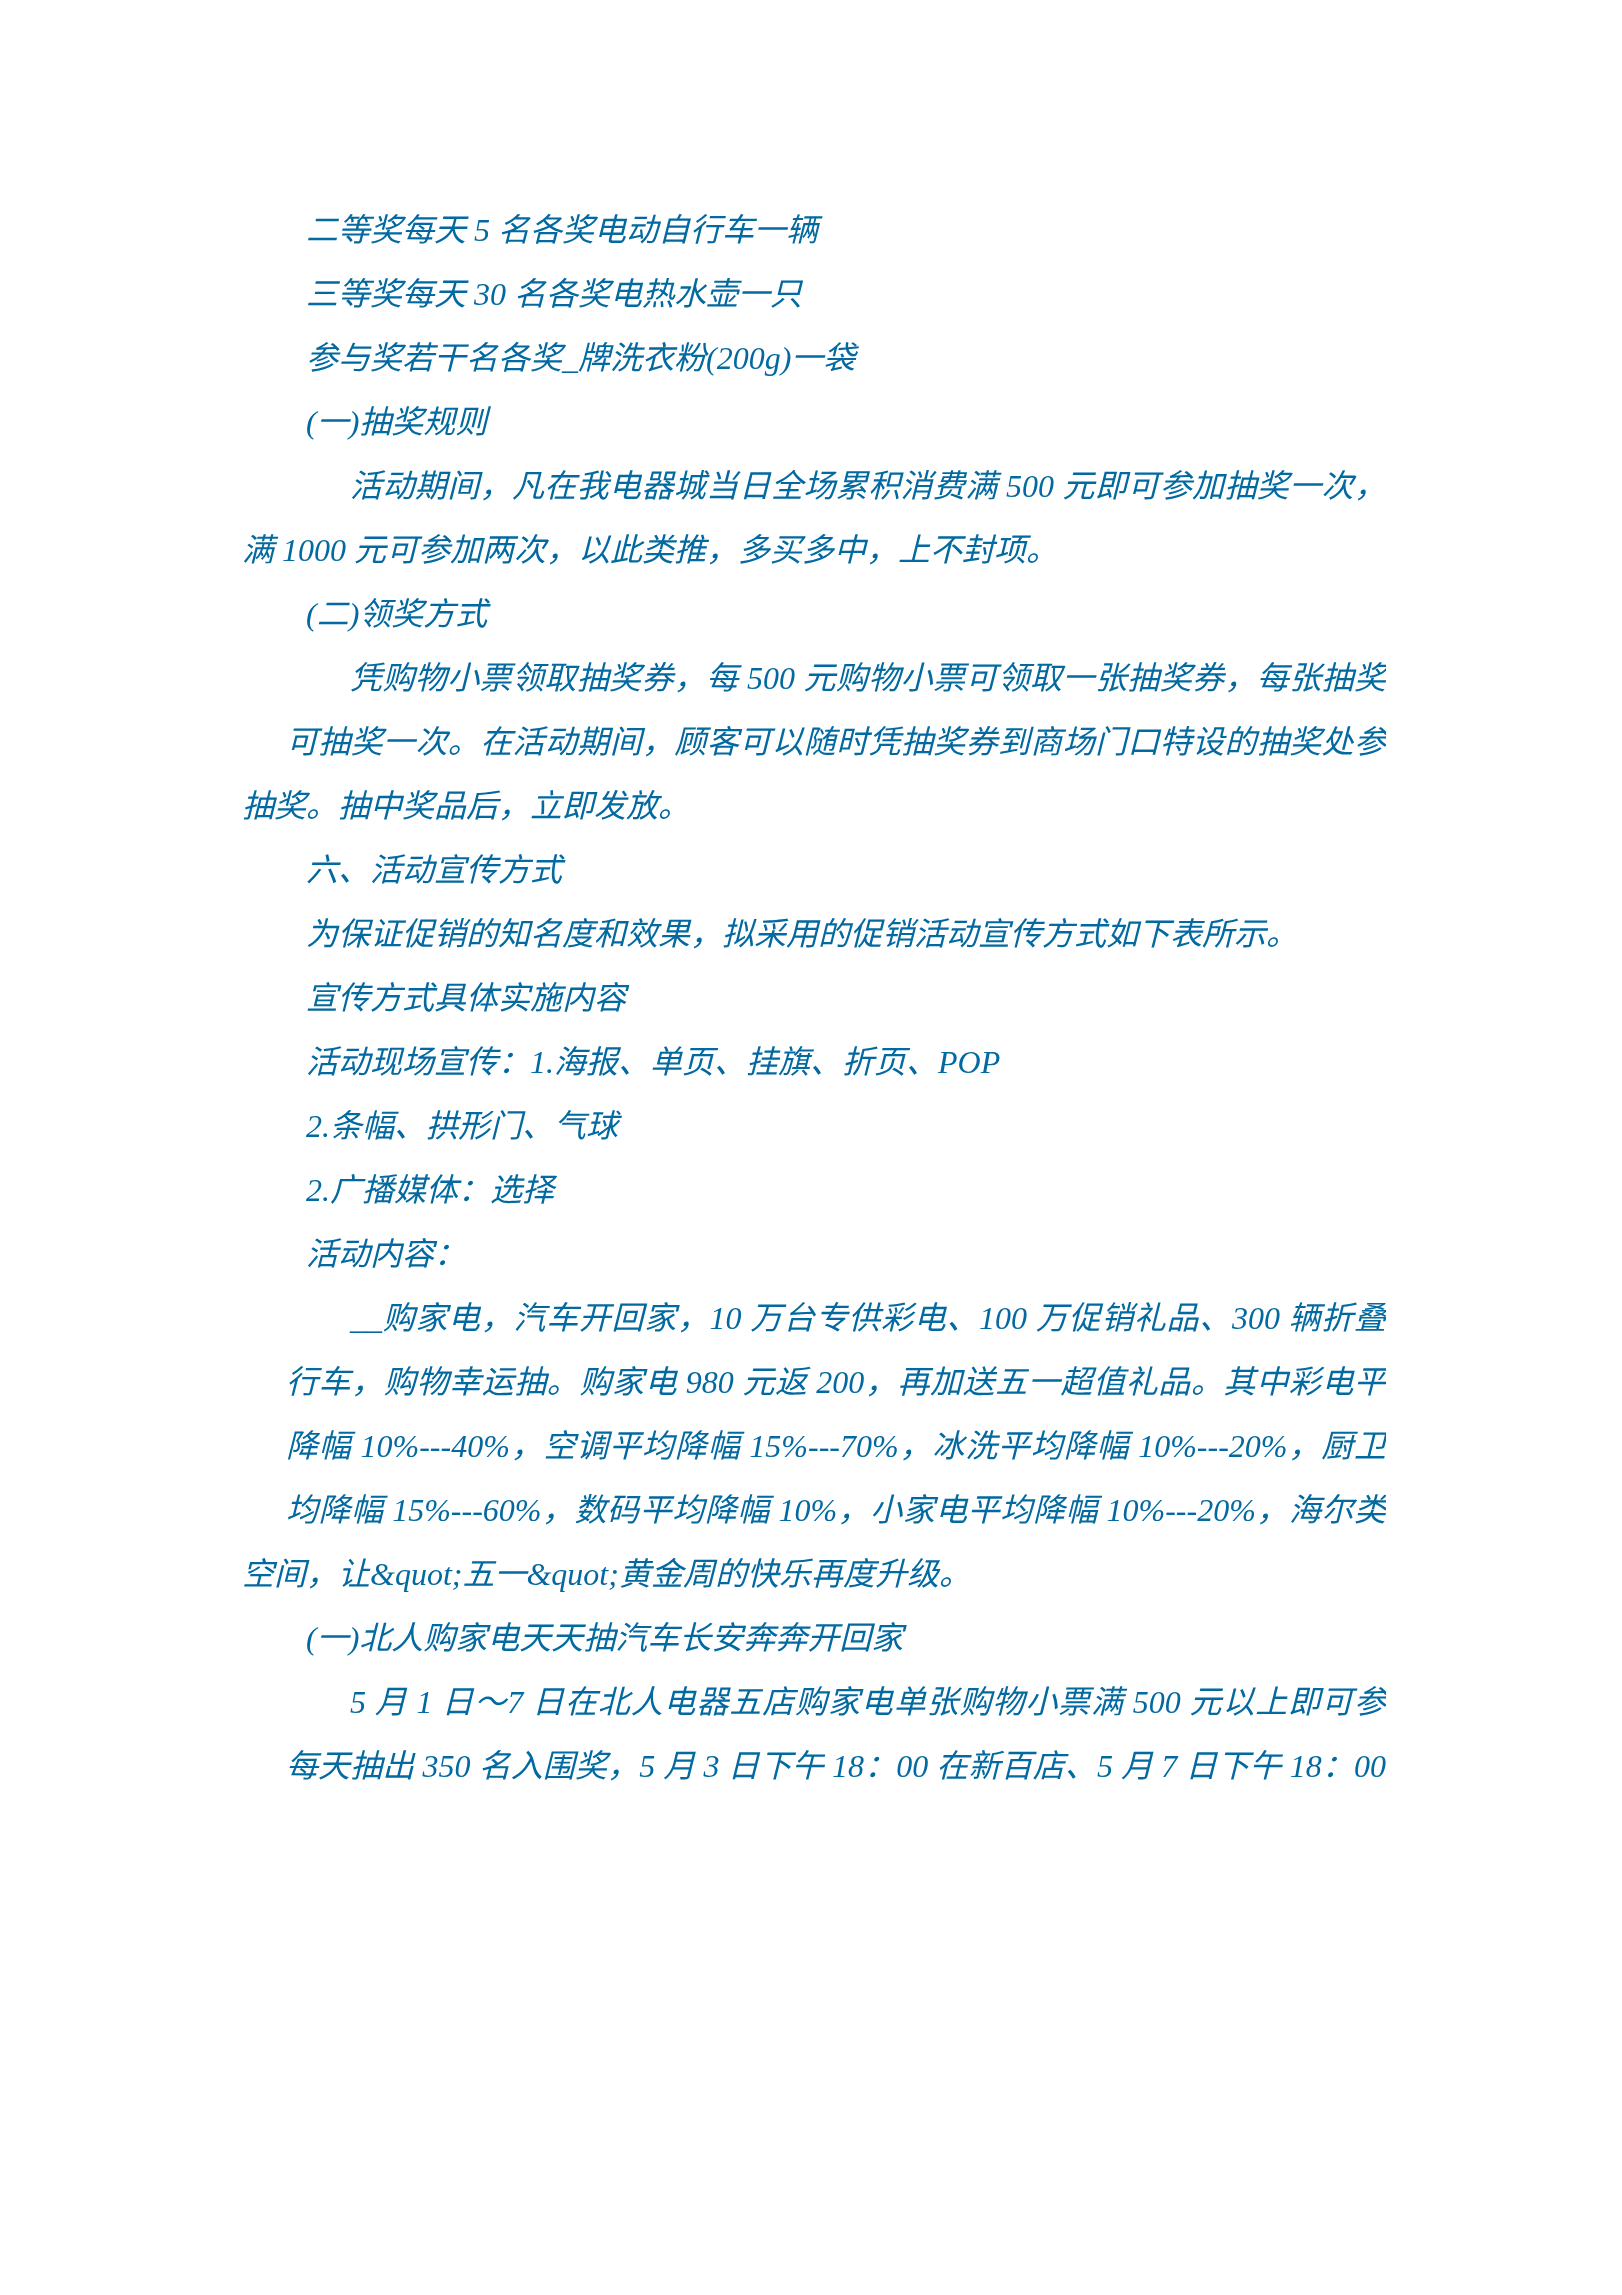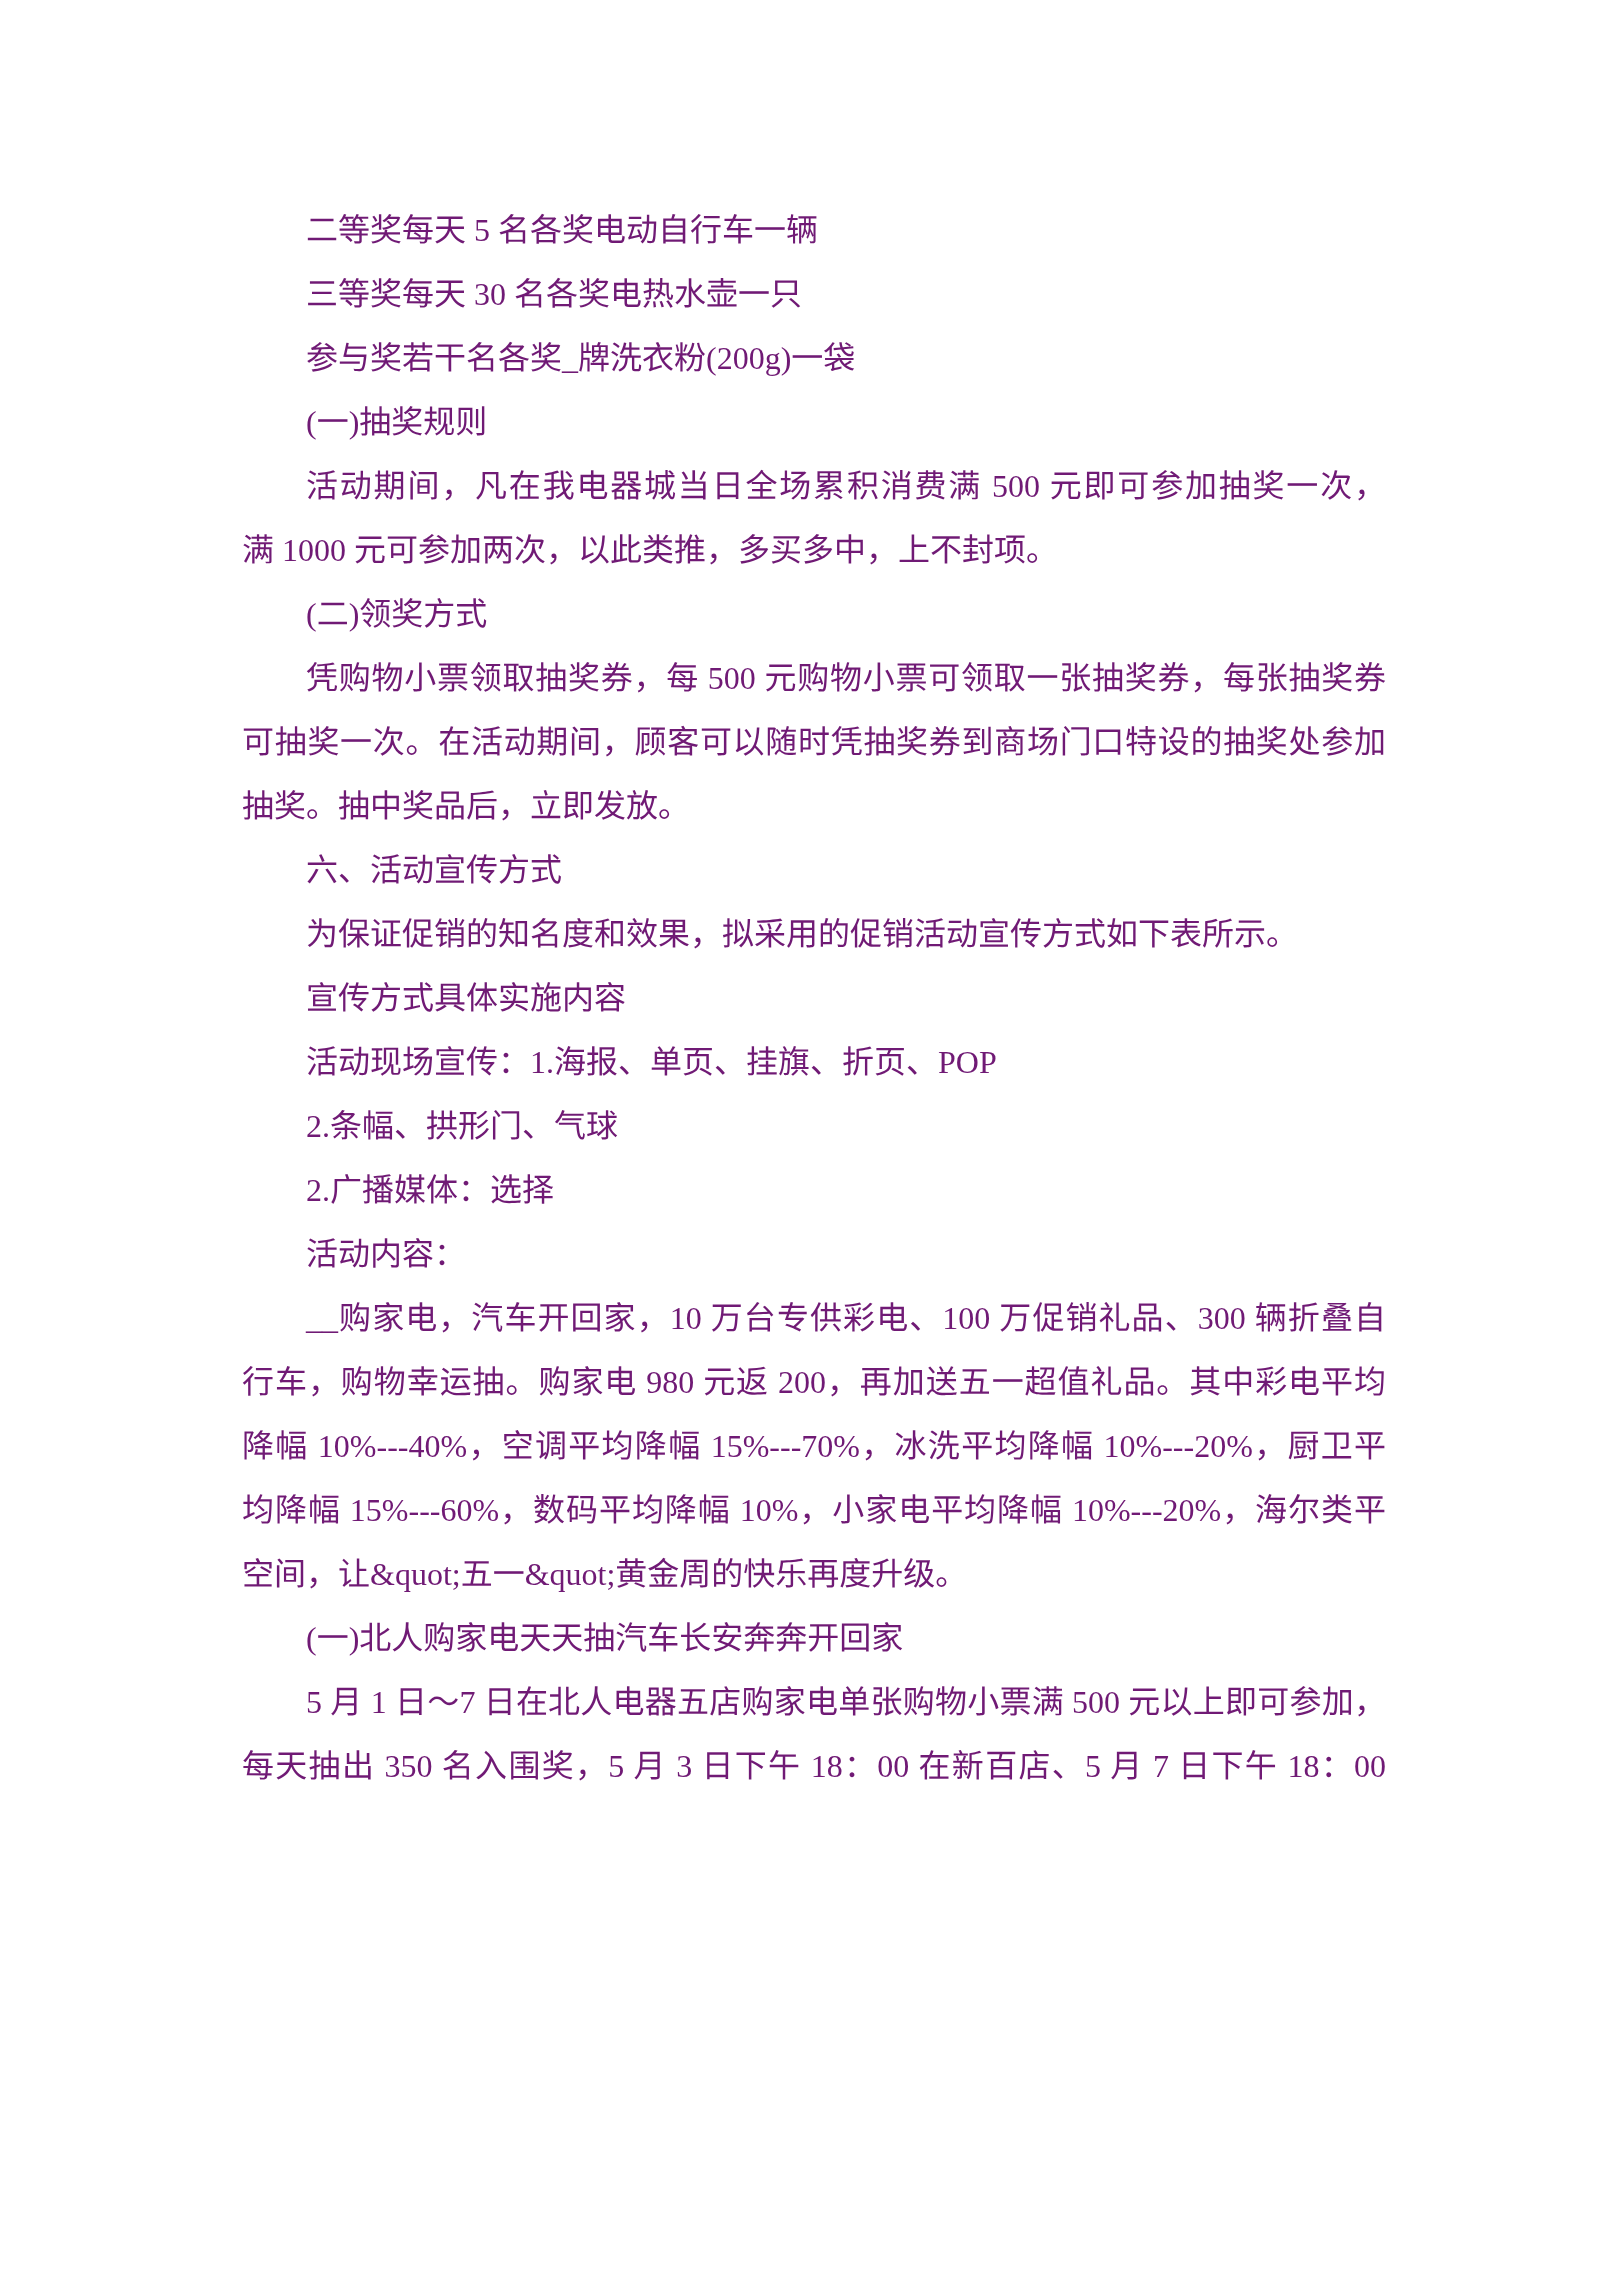--- a/index.html
+++ b/index.html
@@ -6,39 +6,41 @@
     margin: 0;
     padding: 0;
     background: #ffffff;
   }
   .page {
     position: relative;
     box-sizing: border-box;
     width: 1623px;
     height: 2295px;
     background: #ffffff;
-    color: #701a75;
+    color: #0369a1;
     padding: 198px 237px 0 242px;
     font-family: "Liberation Serif", "DejaVu Serif", serif;
     font-size: 32px;
     line-height: 64px;
     letter-spacing: 0;
+    font-style: italic;
   }
   .line {
     height: 64px;
     overflow: hidden;
     white-space: normal;
     text-align: left;
   }
   .line.indent {
     text-indent: 2em;
   }
   .line.fill {
     text-align: justify;
     text-align-last: justify;
+    margin-left: 44px;
   }
 </style>
 </head>
 <body>
 
 <main class="page">
   <div class="line indent">二等奖每天 5 名各奖电动自行车一辆</div>
   <div class="line indent">三等奖每天 30 名各奖电热水壶一只</div>
   <div class="line indent">参与奖若干名各奖_牌洗衣粉(200g)一袋</div>
   <div class="line indent">(一)抽奖规则</div>

